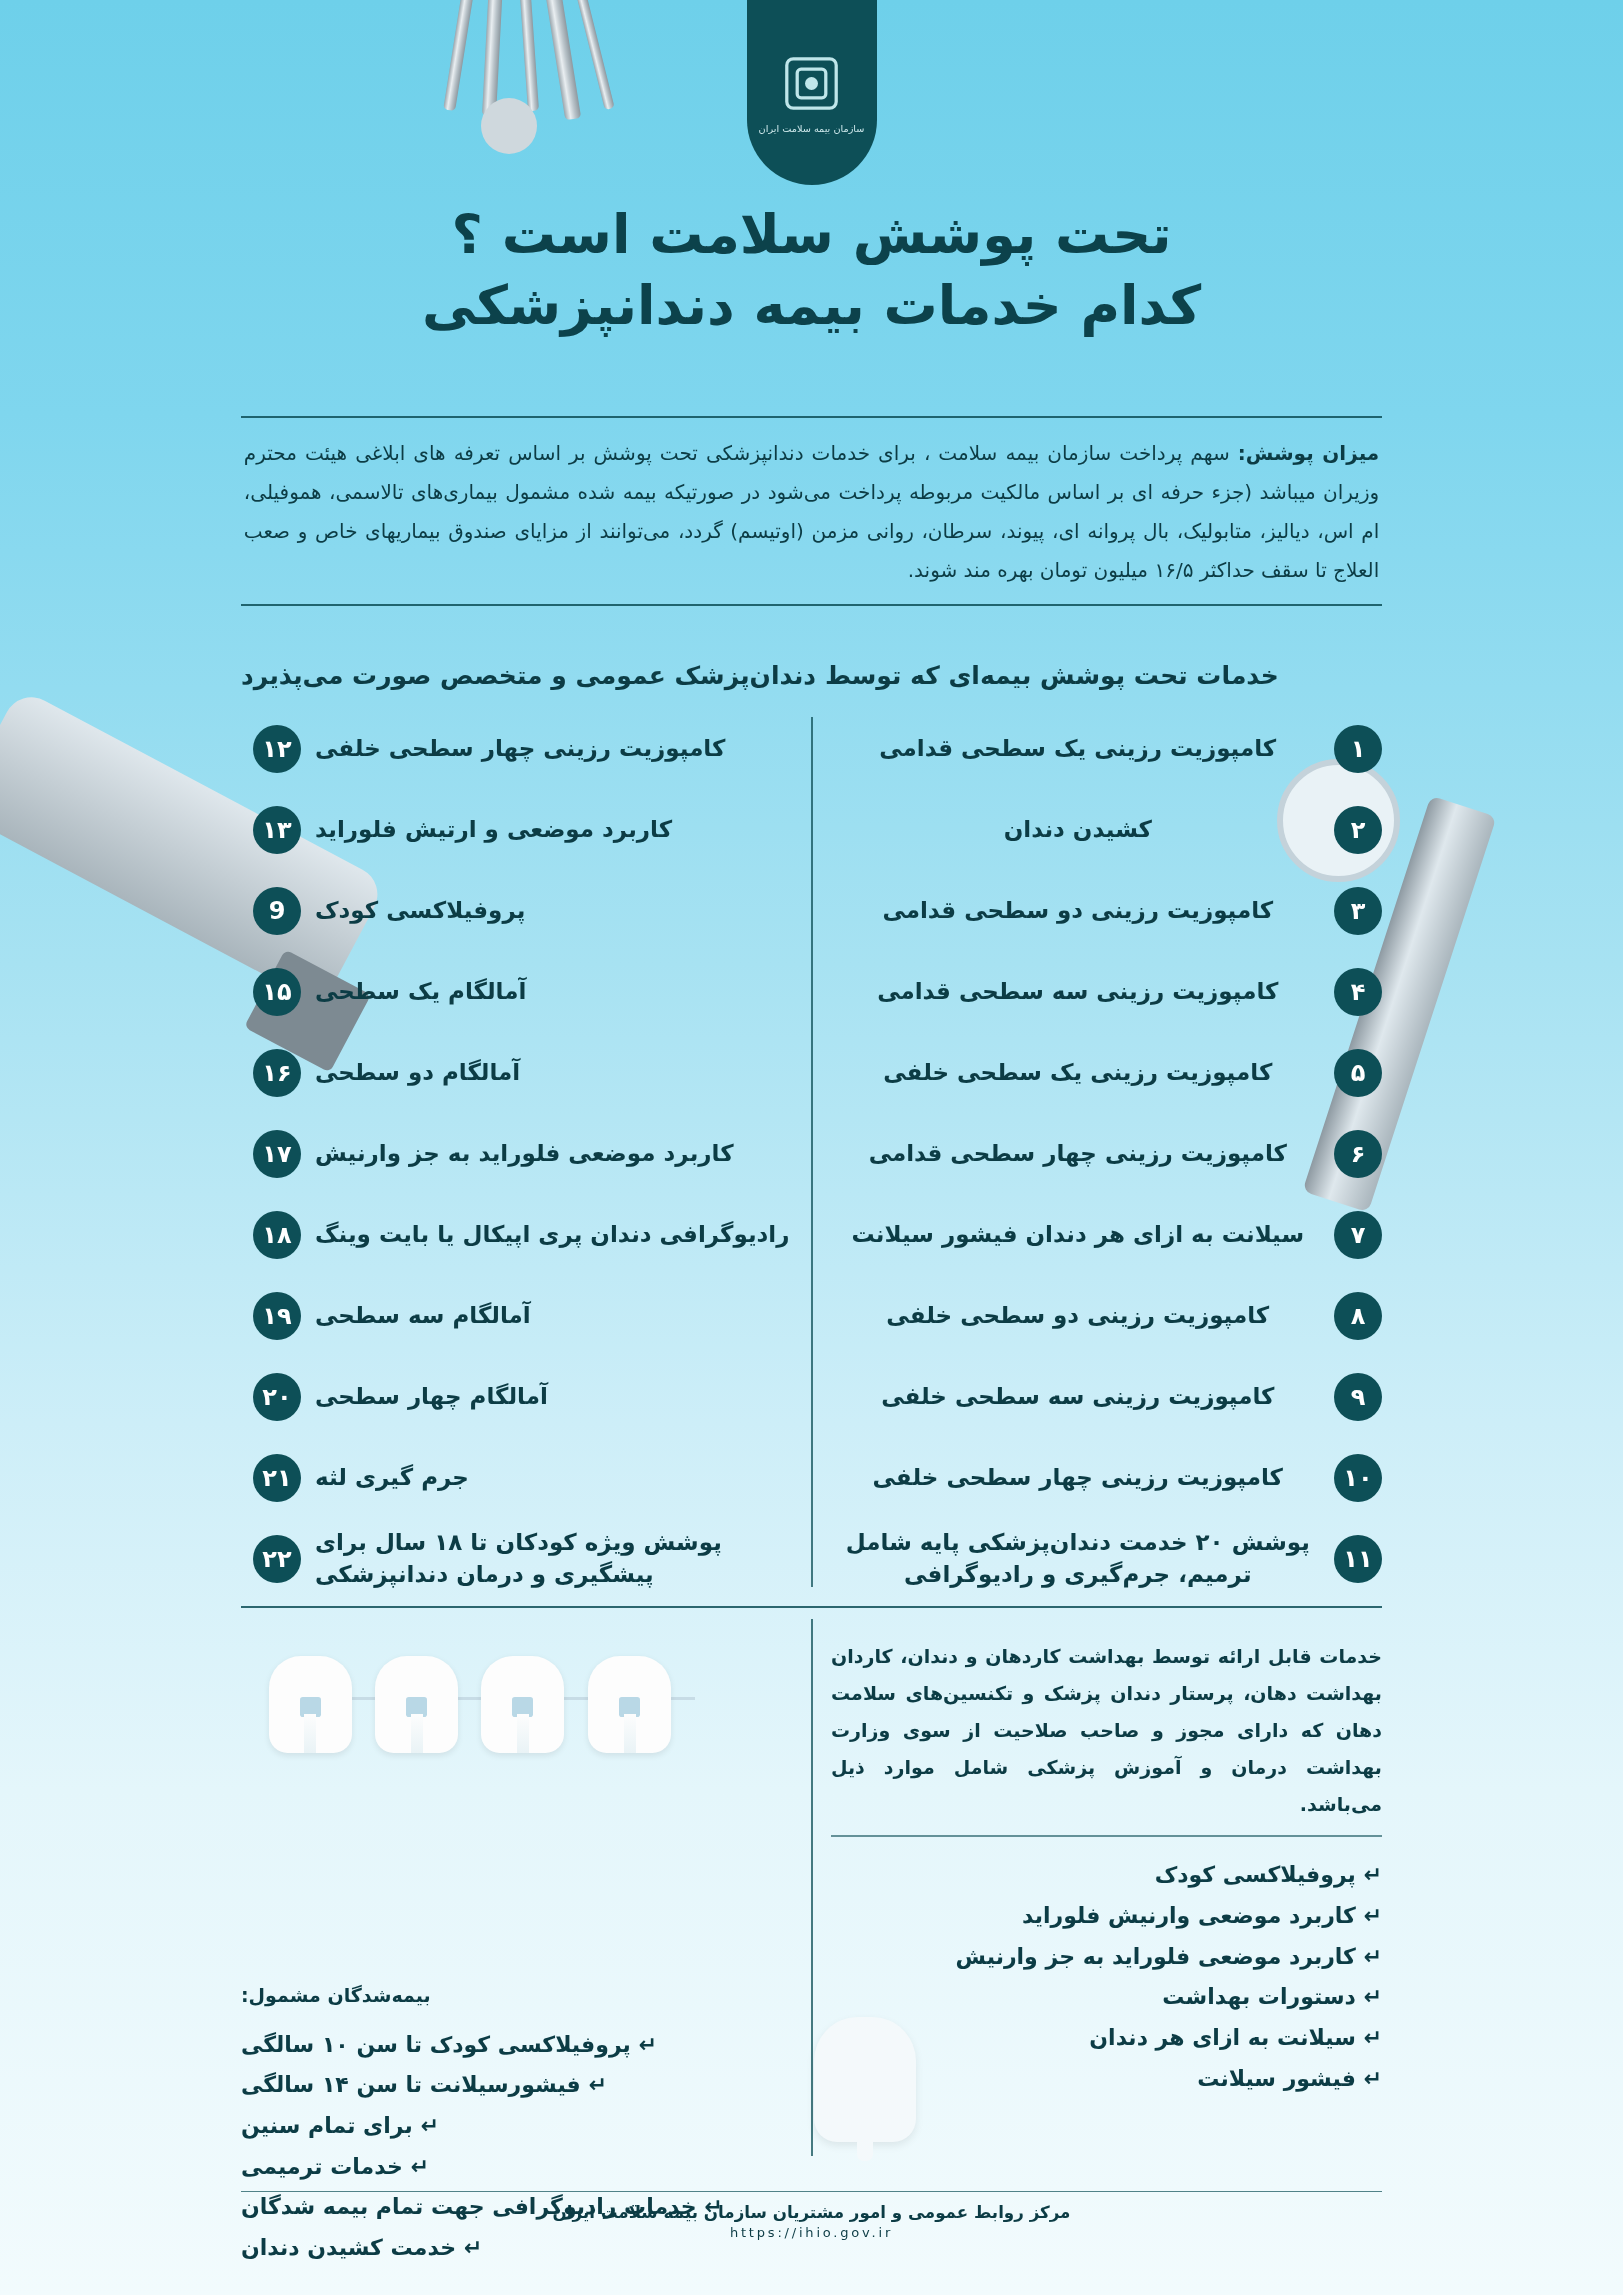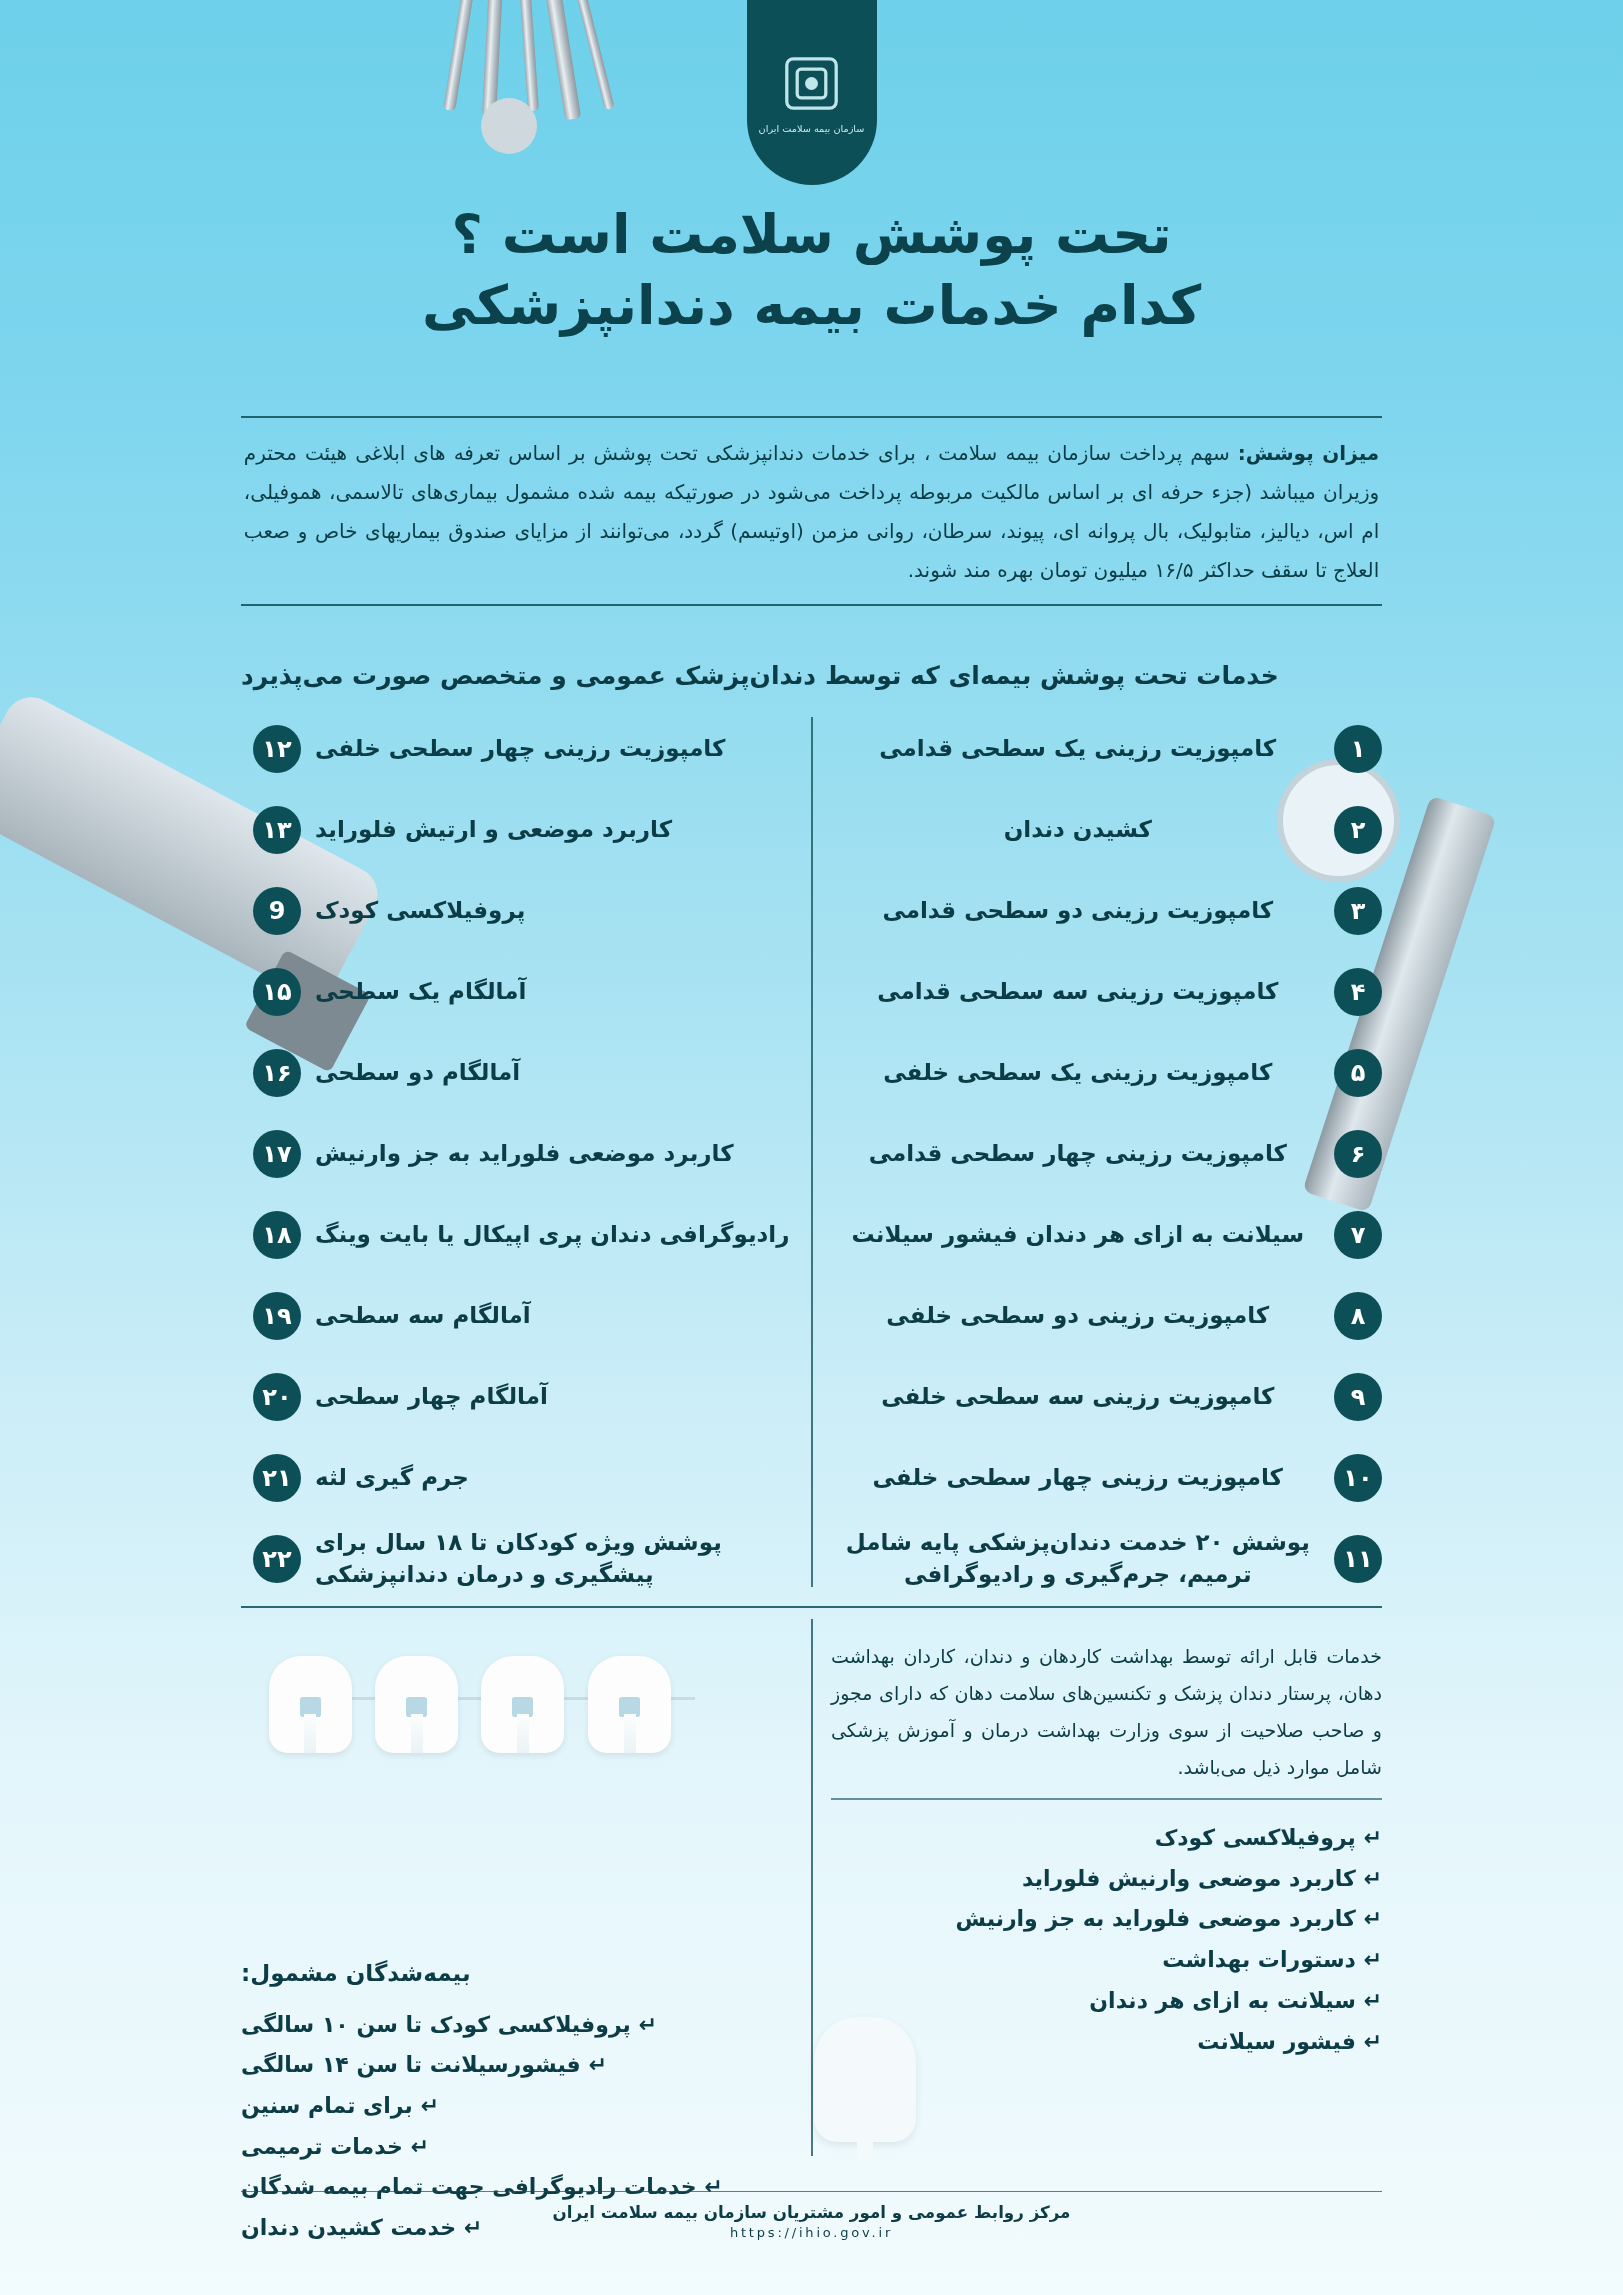--- a/index.html
+++ b/index.html
@@ -75,30 +75,30 @@
   .col.left .txt{text-align:left;padding:0 4.6px 0 14px;}
 
   
   .low-rule{position:absolute;top:1606px;right:241px;left:241px;}
   .low-div{
     position:absolute;top:1619px;left:50%;margin-left:-0.9px;width:1.9px;height:537px;
     background:#0d4f57;opacity:.75;
   }
   .low-right{position:absolute;top:1638px;right:241px;width:551px;}
   .low-left{position:absolute;top:1638px;left:241px;width:551px;}
-  .para{color:#0c3c45;font-size:19px;line-height:1.95;font-weight:normal;text-align:justify;}
+  .para{color:#0c3c45;font-size:19px;line-height:1.95;font-weight:bold;text-align:justify;}
   .bullets{margin-top:18.5px;}
   .bul{
     color:#0c3c45;font-size:22px;font-weight:bold;line-height:1.85;text-align:left;
     direction:rtl;
   }
   .low-right .bul{text-align:right;}
   .low-left .bul{text-align:left;}
   .sub-head{
-    color:#0c3c45;font-size:23px;font-weight:bold;text-align:left;margin-top:3px;
+    color:#0c3c45;font-size:19px;font-weight:bold;text-align:left;margin-top:27px;
   }
   .mini-rule{height:1.4px;background:#0d4f57;opacity:.6;margin:12px 0;}
 
   
   .teeth{position:absolute;left:250px;top:1647px;width:463px;height:120px;}
   .tooth{
     position:absolute;width:83px;height:97px;background:#fdfdfd;
     border-radius:32px 32px 18.5px 18.5px;box-shadow:0 2.8px 6.5px rgba(0,0,0,.08);
   }
   .tooth:after{

